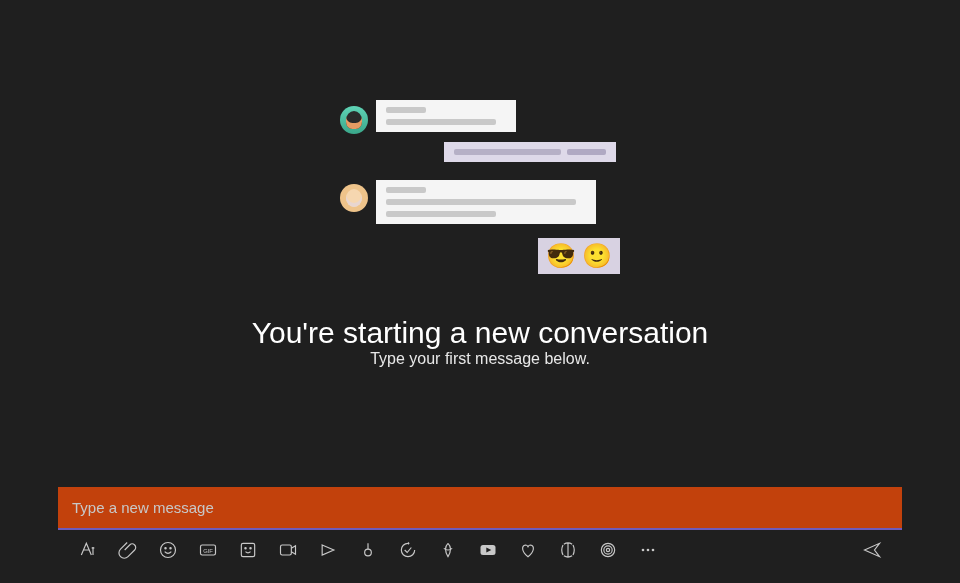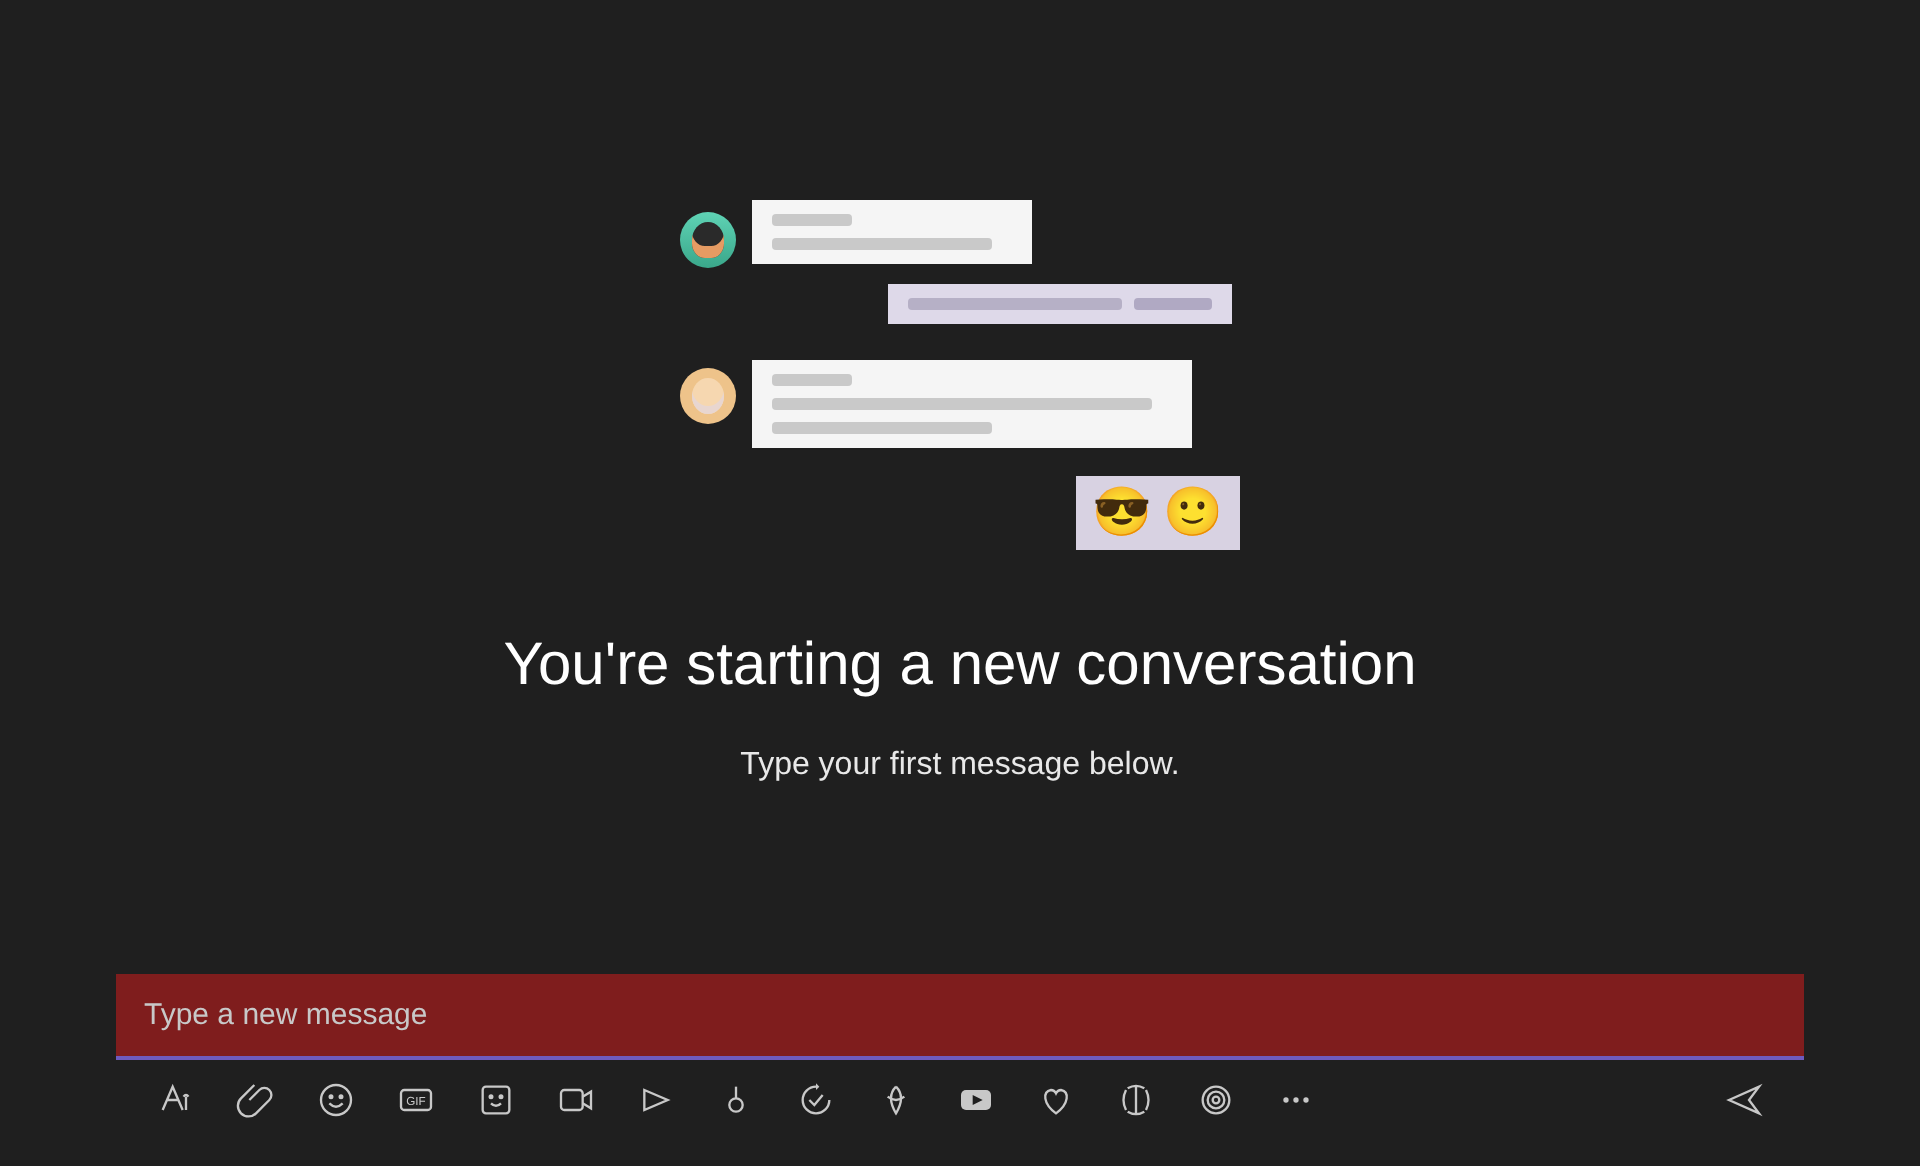--- a/index.html
+++ b/index.html
@@ -63,32 +63,32 @@
   }
   .heading{
     font-size:30px;
     font-weight:400;
     color:#fff;
     margin-top:6px;
   }
   .subheading{
     font-size:16px;
     color:#e8e8e8;
-    margin-top:24px;
+    margin-top:0;
   }
   
   .compose-wrap{
     padding: 0 58px 0 58px;
     position:absolute;
     bottom:23px;
     left:0; right:0;
   }
   .compose-input{
     width:100%;
-    background:#7f1d1d;
+    background:#c2410c;
     border:none;
     border-bottom:2px solid #6e5bbd;
     color:#ddd;
     font-size:15px;
     padding:12px 14px;
     outline:none;
   }
   .compose-input::placeholder{color:#c8c8c8;}
   .toolbar{
     display:flex;

